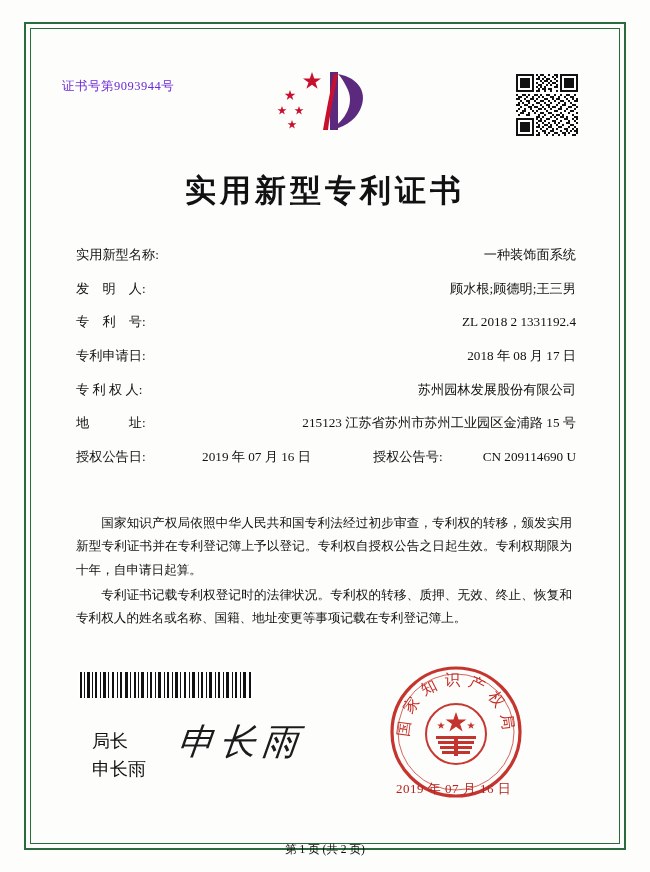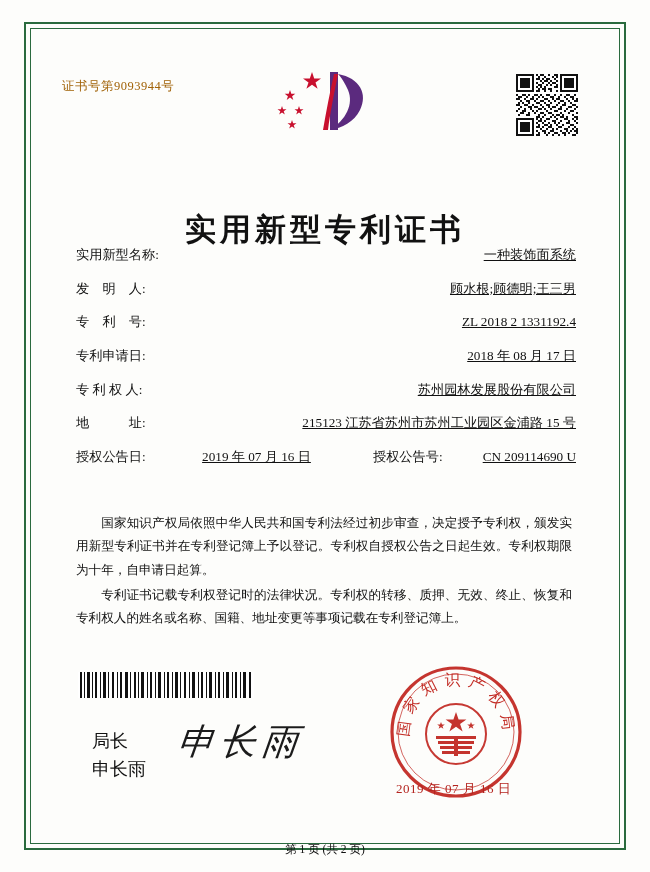--- a/index.html
+++ b/index.html
@@ -40,21 +40,21 @@
     box-sizing: border-box;
   }
 
   
   .cert-number {
     position: absolute;
     left: 62px;
     top: 78px;
     font-size: 12.5px;
     letter-spacing: 0.5px;
-    color: #a16207;
+    color: #6d28d9;
     white-space: nowrap;
   }
 
   
   .logo {
     position: absolute;
     left: 268px;
     top: 68px;
     width: 108px;
     height: 66px;
@@ -75,21 +75,20 @@
     position: absolute;
     left: 0;
     top: 170px;
     width: 650px;
     text-align: center;
     font-size: 31px;
     font-weight: bold;
     letter-spacing: 4px;
     font-family: "DejaVu Serif", serif;
     color: #111;
-    margin-top: 39px;
   }
 
   .fields {
     position: absolute;
     left: 76px;
     top: 246px;
     width: 500px;
   }
   .field-row {
     display: flex;
@@ -100,21 +99,20 @@
     white-space: nowrap;
     justify-content: space-between;
   }
   .field-label {
     display: inline-block;
     color: #111;
   }
   .lbl-wide { min-width: 92px; }
   .field-value {
     color: #111;
-    text-decoration: underline;
   }
   .field-row.two-col .col2 {
     margin-left: 28px;
   }
 
   .paragraphs {
     position: absolute;
     left: 76px;
     top: 512px;
     width: 496px;
@@ -455,21 +453,21 @@
     </div>
     <div class="field-row two-col">
       <span class="field-label lbl-wide">授权公告日:</span>
       <span class="field-value">2019 年 07 月 16 日</span>
       <span class="field-label col2">授权公告号:</span>
       <span class="field-value" style="margin-left:6px">CN 209114690 U</span>
     </div>
   </div>
 
   <div class="paragraphs">
-    <p>国家知识产权局依照中华人民共和国专利法经过初步审查，决定授予专利权，颁发实用新型专利证书并在专利登记簿上予以登记。专利权自授权公告之日起生效。专利权期限为十年，自申请日起算。</p>
+    <p>国家知识产权局依照中华人民共和国专利法经过初步审查，专利权的转移，颁发实用新型专利证书并在专利登记簿上予以登记。专利权自授权公告之日起生效。专利权期限为十年，自申请日起算。</p>
     <p>专利证书记载专利权登记时的法律状况。专利权的转移、质押、无效、终止、恢复和专利权人的姓名或名称、国籍、地址变更等事项记载在专利登记簿上。</p>
   </div>
 
   <div class="barcode">
     <svg width="176" height="26" viewBox="0 0 176 26" xmlns="http://www.w3.org/2000/svg" shape-rendering="crispEdges">
       <rect width="176" height="26" fill="#ffffff"></rect>
       <g fill="#111111">
         <rect x="2" y="0" width="2" height="26"></rect>
           <rect x="6" y="0" width="1" height="26"></rect>
           <rect x="9" y="0" width="3" height="26"></rect>

